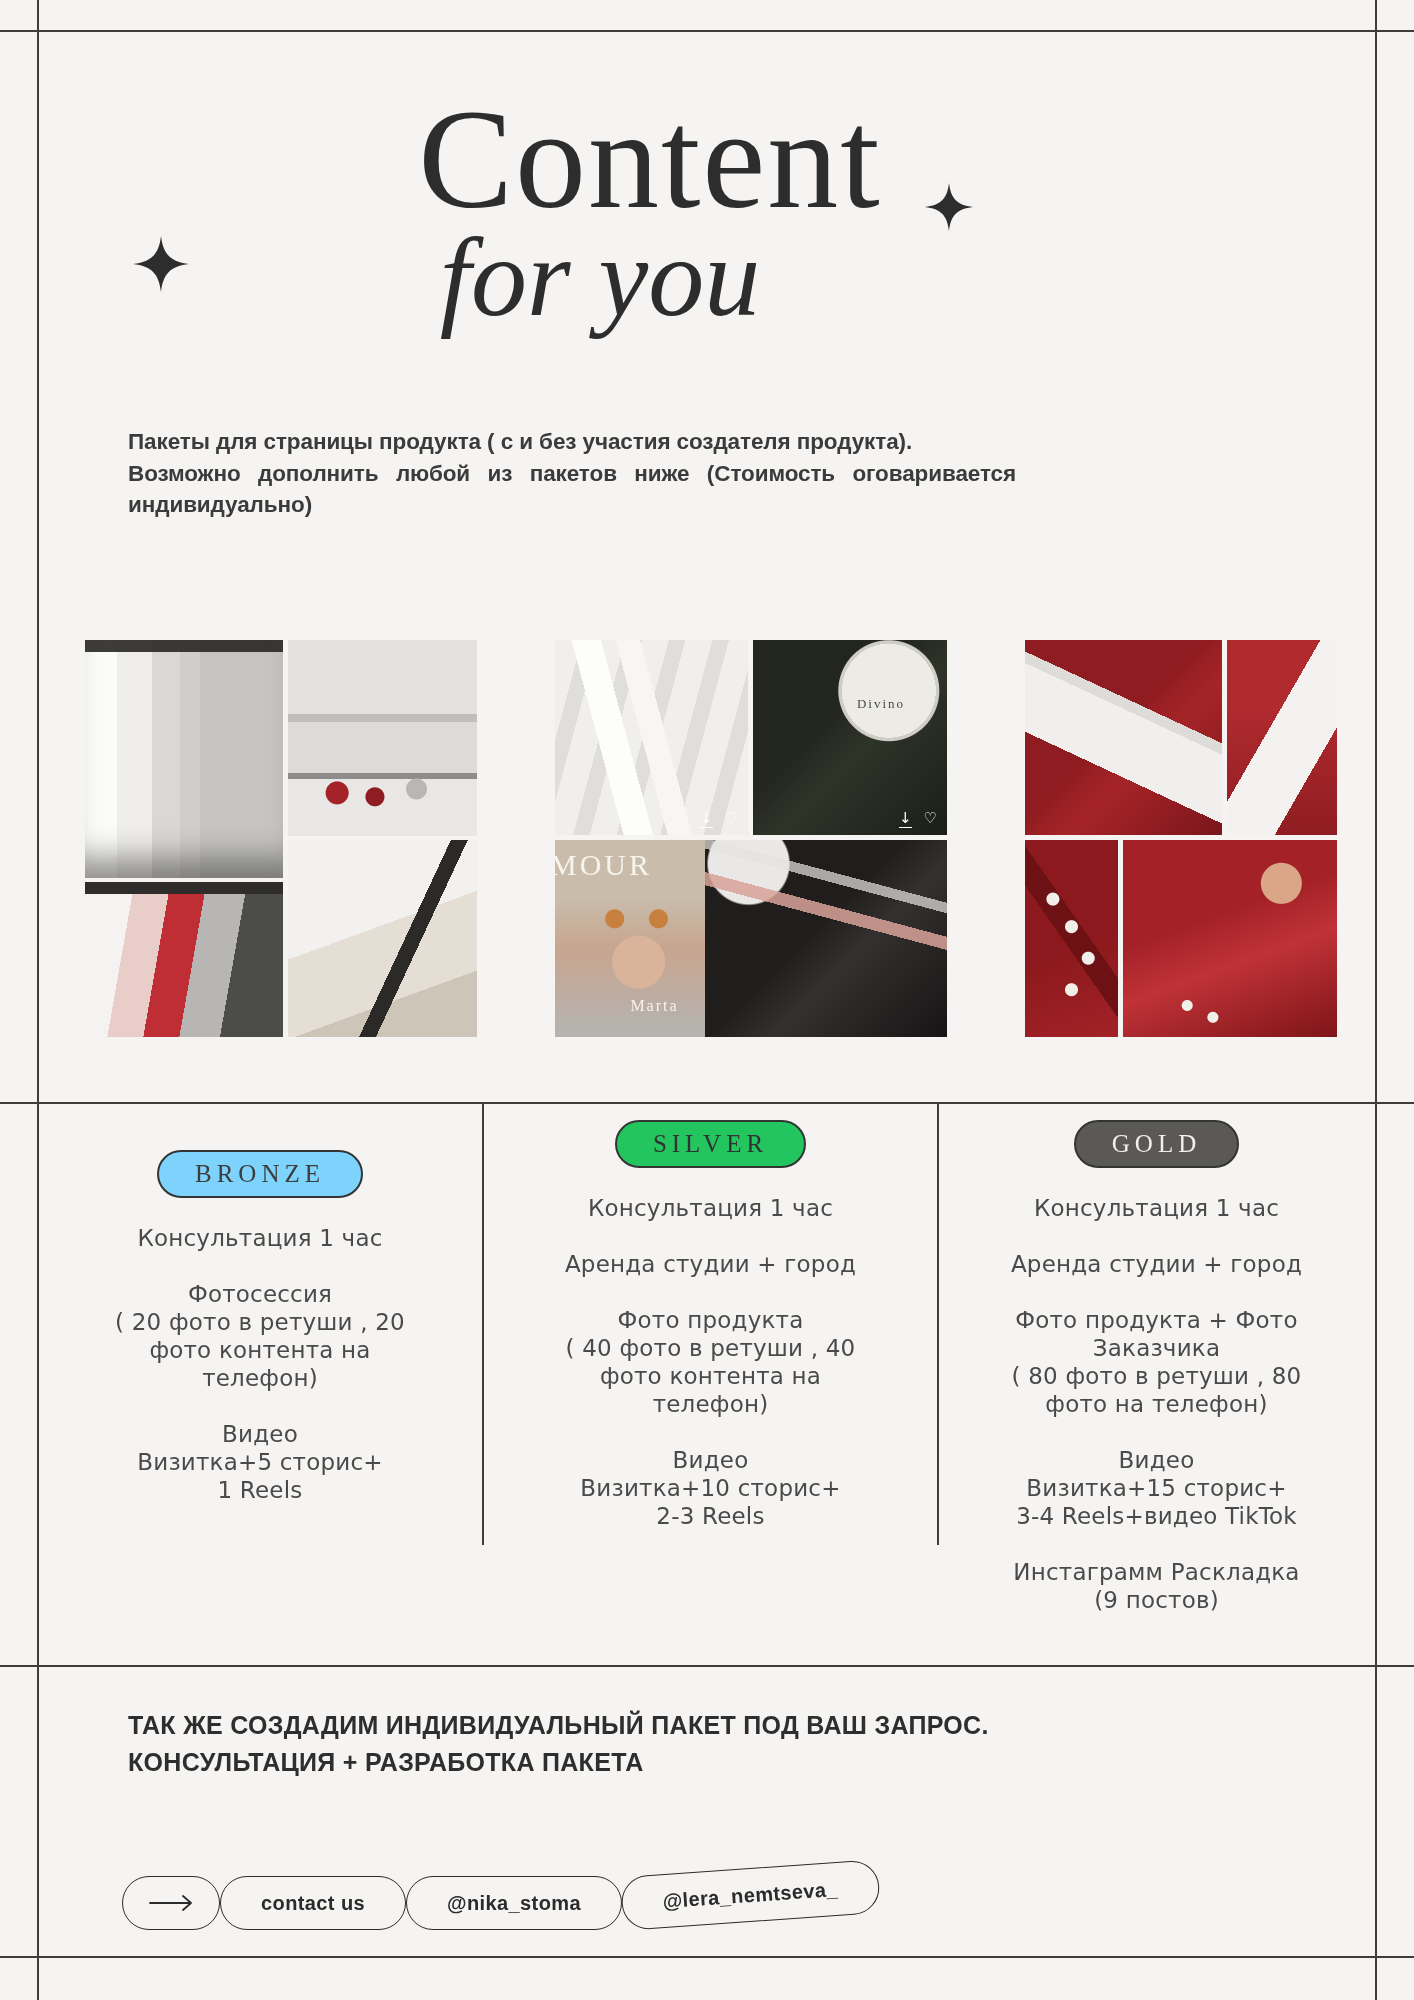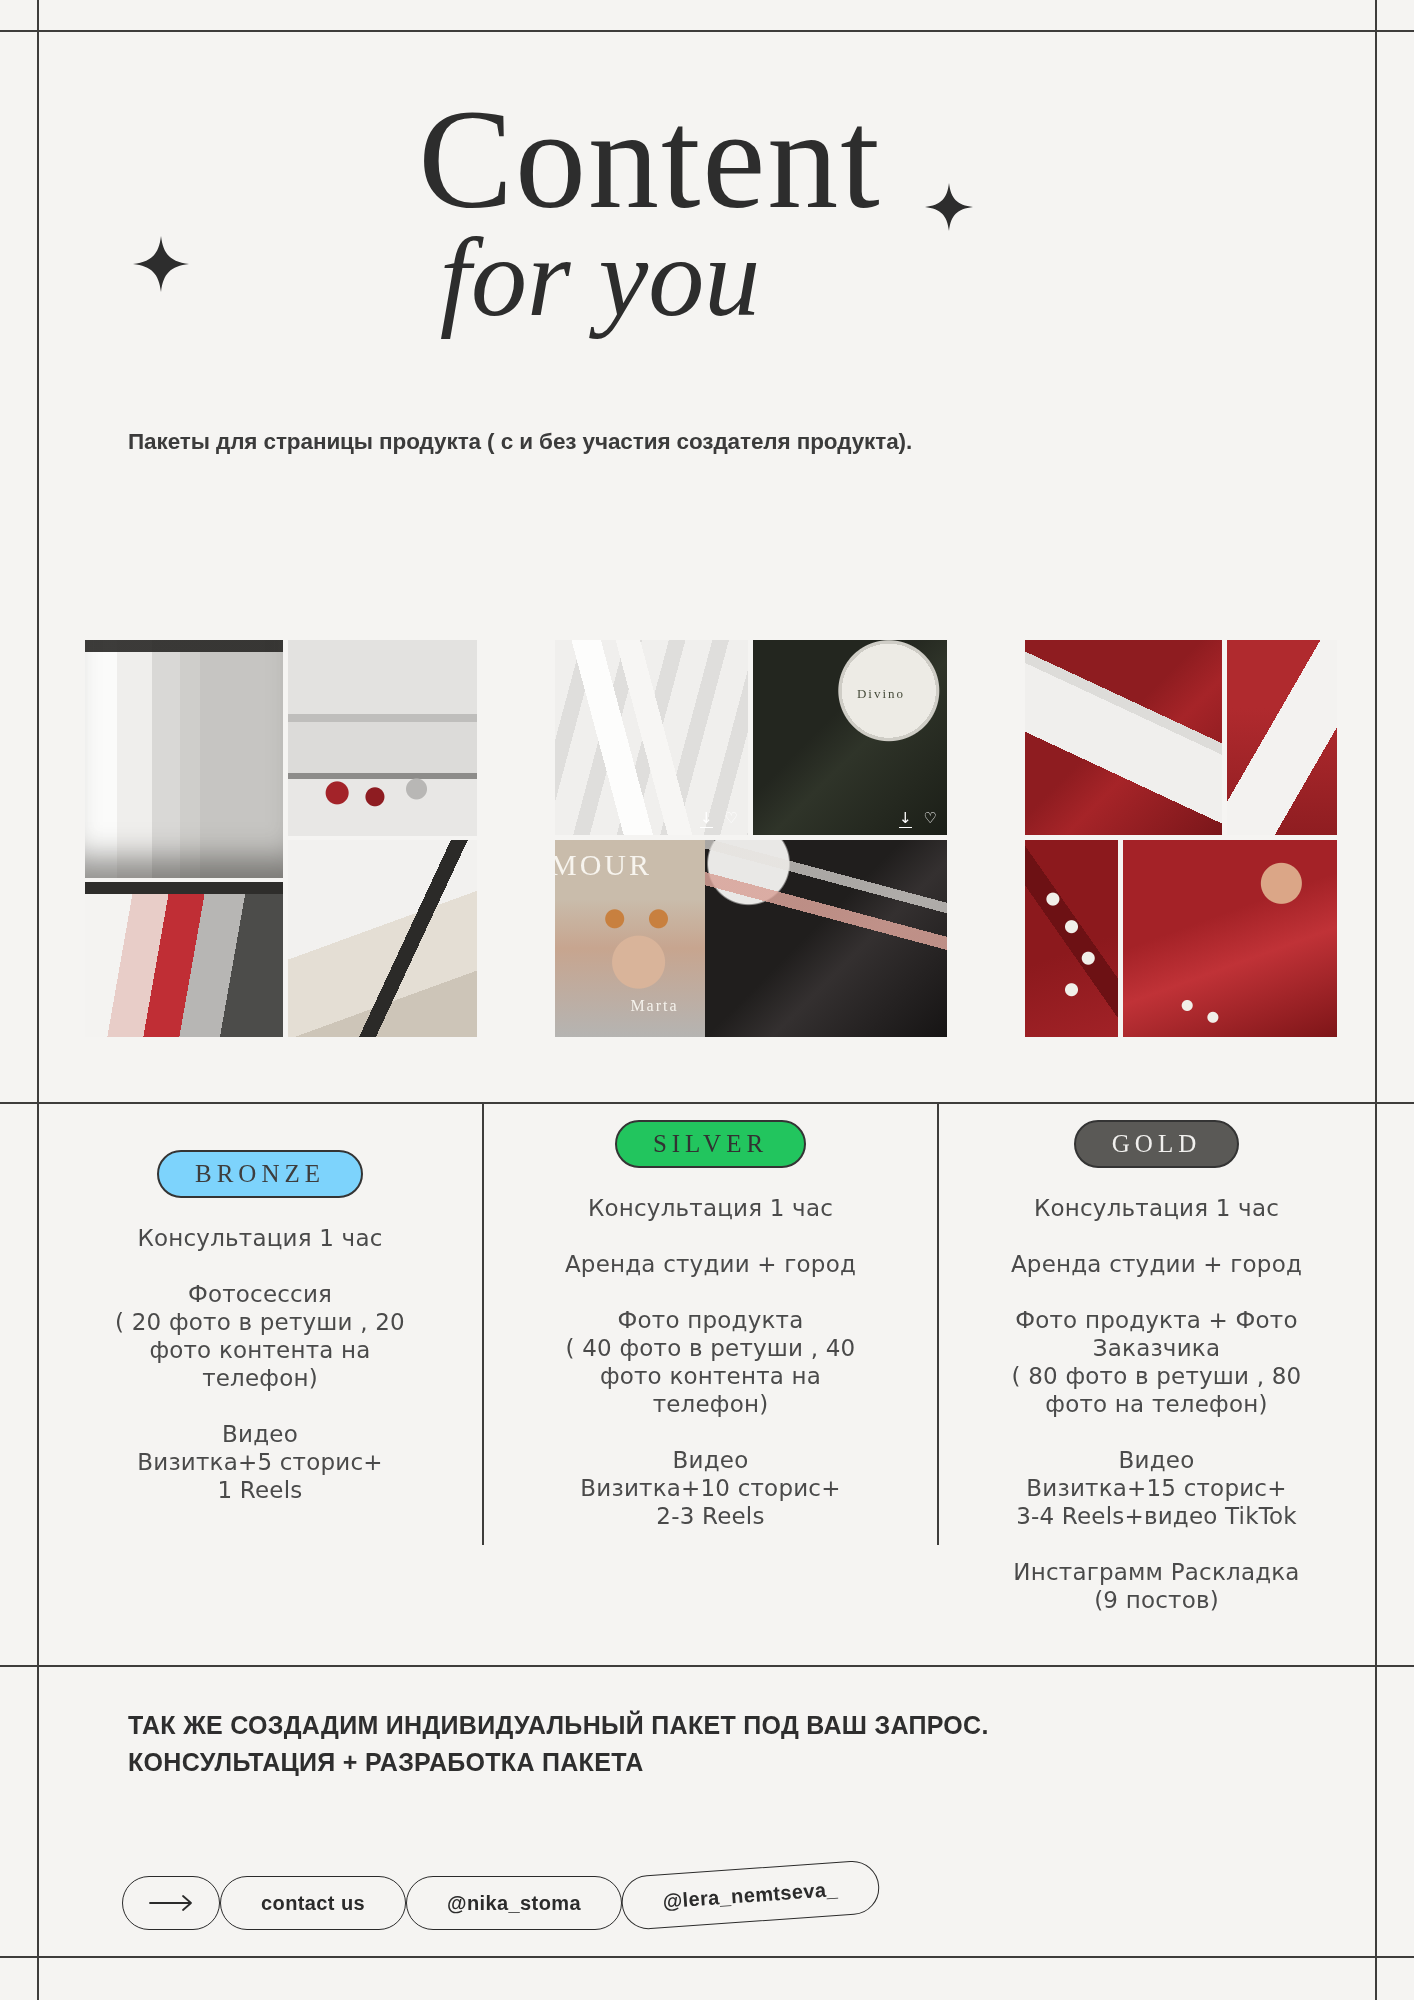--- a/index.html
+++ b/index.html
@@ -88,21 +88,21 @@
       radial-gradient(circle at 68% 60%,#f1efe9 0 6px,transparent 7px),
       radial-gradient(circle at 50% 76%,#f1efe9 0 6px,transparent 7px),
       linear-gradient(55deg,transparent 0 46%,#6d1114 46% 58%,transparent 58%),
       linear-gradient(160deg,#8c191d 0 55%,#a22227 100%);}
   .ph-redlook{left:98px;top:200px;width:214px;height:197px;
     background:
       radial-gradient(circle at 74% 22%,#dba687 0 20px,transparent 21px),
       radial-gradient(circle at 30% 84%,#f1efe9 0 5px,transparent 6px),
       radial-gradient(circle at 42% 90%,#f1efe9 0 5px,transparent 6px),
       linear-gradient(160deg,#a42227 0 40%,#c03237 60%,#7e1518 100%);}
-  .ph-label-divino{position:absolute;right:16px;top:46px;width:100px;text-align:center;
+  .ph-label-divino{position:absolute;right:16px;top:56px;width:100px;text-align:center;
     font-family:"Liberation Serif",serif;font-size:13px;letter-spacing:2px;color:#474c3b;}
   .ph-label-mour{position:absolute;left:-5px;top:8px;
     font-family:"Liberation Serif",serif;font-size:30px;letter-spacing:3px;color:#f7f4ee;}
   .ph-label-marta{position:absolute;left:0;bottom:22px;width:100%;text-align:center;
     font-family:"Liberation Serif",serif;font-size:16px;letter-spacing:2px;color:#f5f2ec;}
   .photo-icons{position:absolute;right:10px;bottom:7px;display:flex;gap:12px;
     color:#fff;font-size:15px;line-height:1;font-family:"DejaVu Sans",sans-serif;}
   .dl-glyph{border-bottom:1.5px solid #fff;padding-bottom:1px;}
   
   .pkg{position:absolute;top:1102px;height:563px;text-align:center;}
@@ -152,20 +152,21 @@
   <div class="sparkle sparkle-right">
     <svg width="48" height="48" viewBox="0 0 100 100">
         <path fill="#2d2d2d" d="M50 0 C54 33 67 46 100 50 C67 54 54 67 50 100 C46 67 33 54 0 50 C33 46 46 33 50 0 Z"></path>
       </svg>
   </div>
   <div class="title">Content</div>
   <div class="subtitle">for you</div>
 
   <div class="intro">
     <p>Пакеты для страницы продукта ( с и без участия создателя продукта).</p>
+    <p>Возможно дополнить любой из пакетов ниже (Стоимость оговаривается индивидуально)</p>
   </div>
 
   <div class="collage c1">
     <div class="ph ph-rack"></div>
     <div class="ph ph-shelf"></div>
     <div class="ph ph-jackets"></div>
     <div class="ph ph-cream"></div>
   </div>
 
   <div class="collage c2">

